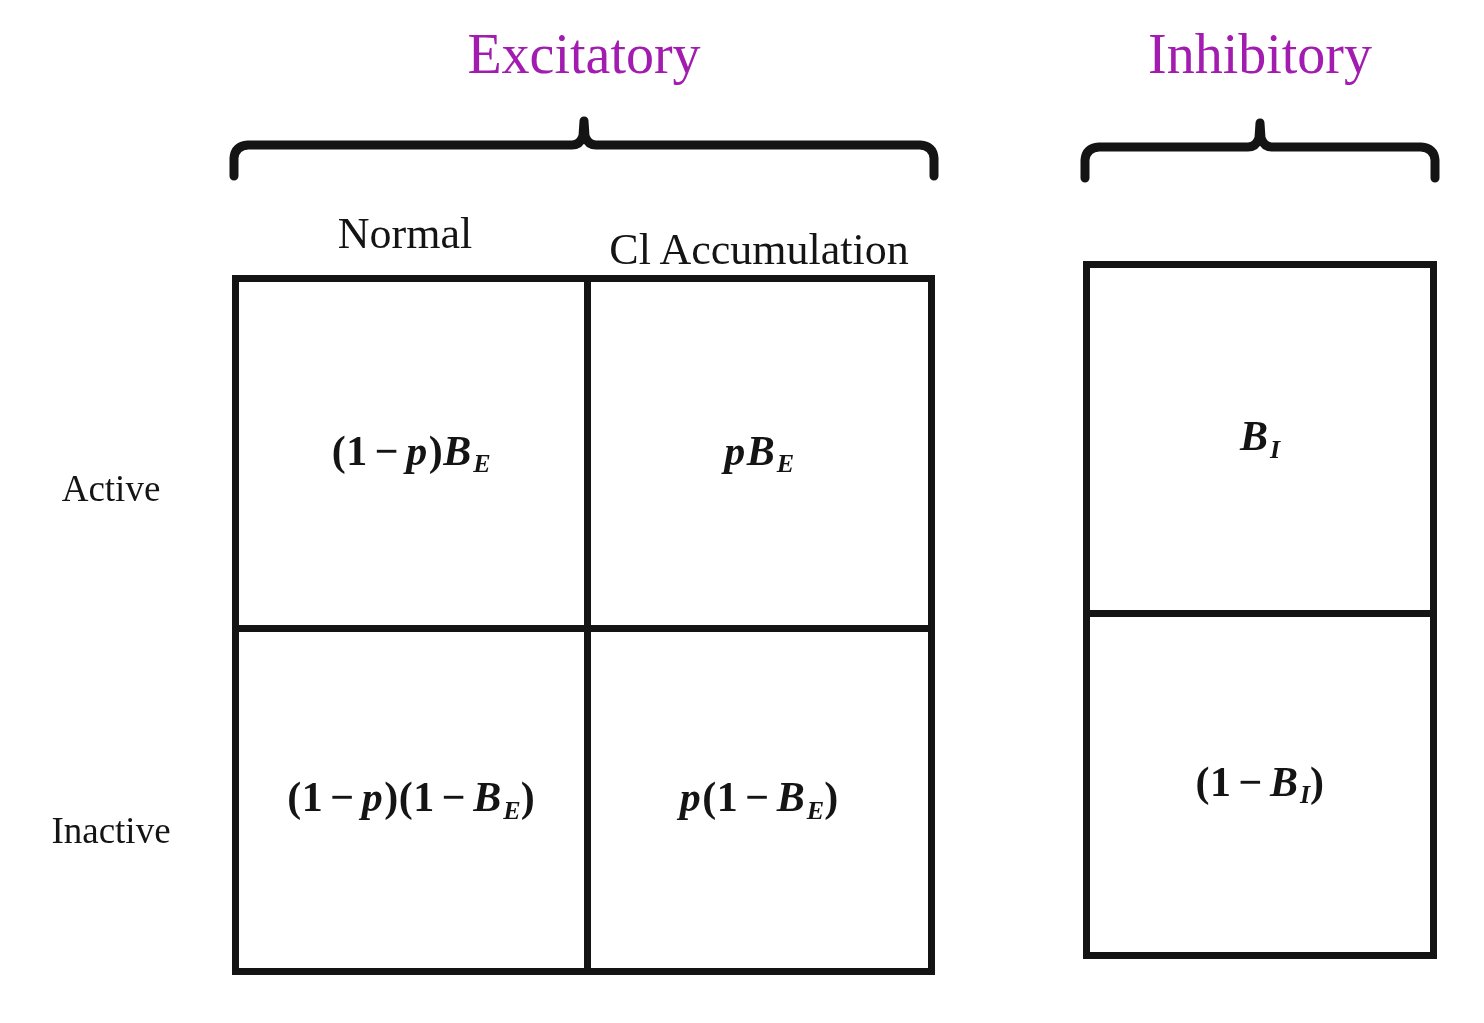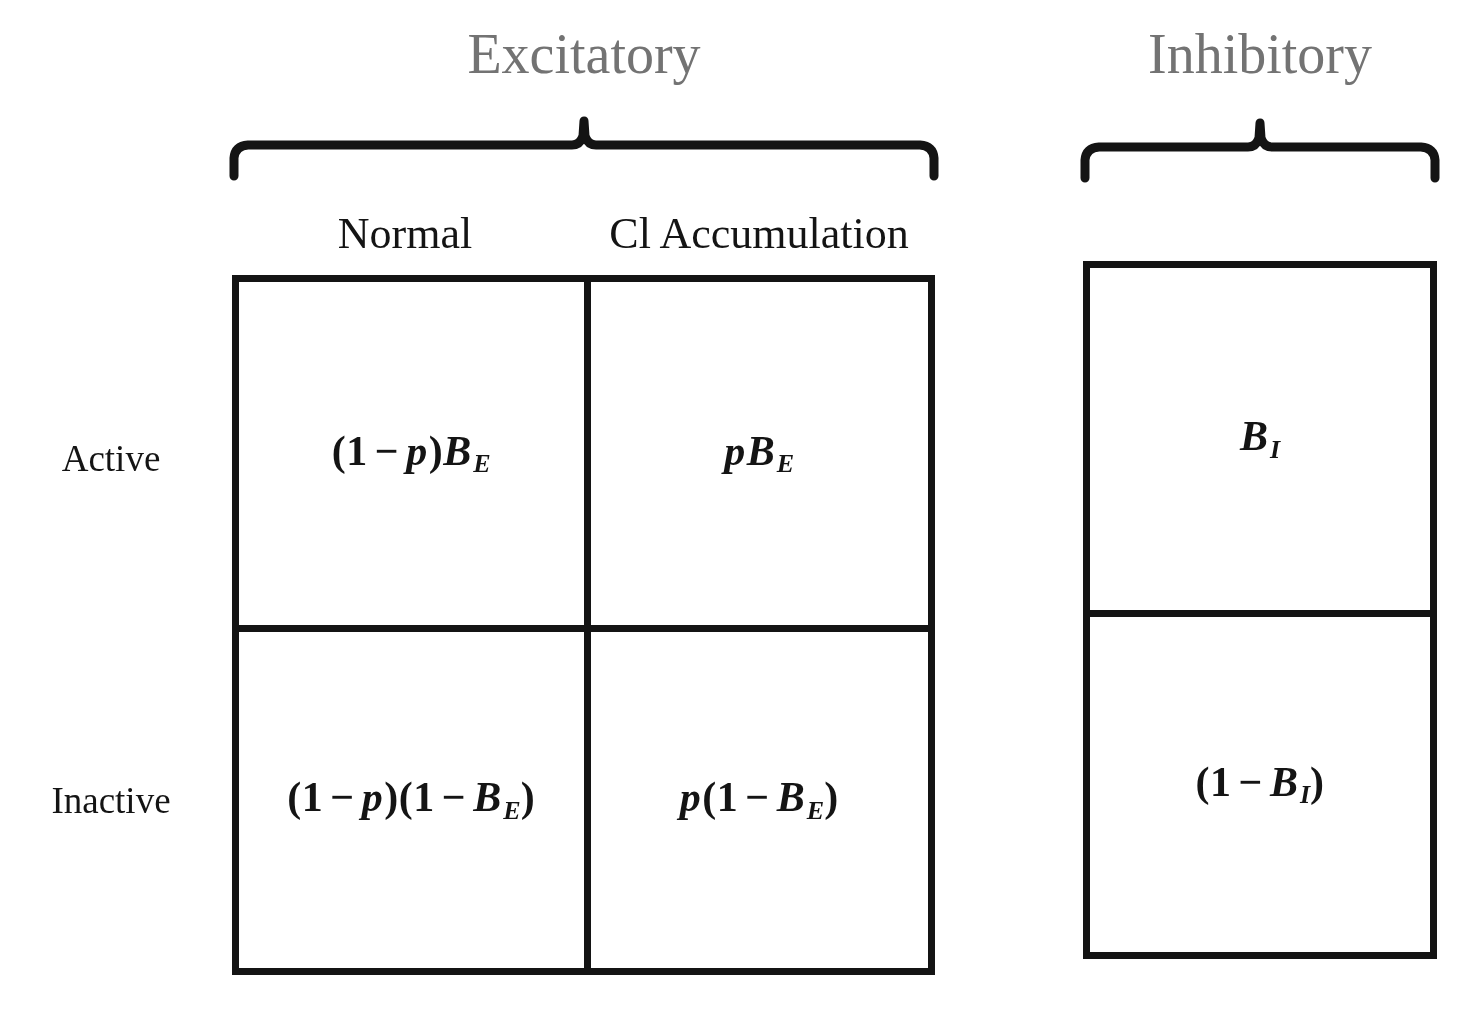--- a/index.html
+++ b/index.html
@@ -16,50 +16,51 @@
     color: #141414;
   }
 
   
   .group-title {
     position: absolute;
     font-size: 56px;
     line-height: 1;
     text-align: center;
     white-space: nowrap;
-    color: #737373;
+    color: #a21caf;
   }
   #title-excitatory { left: 232px; top: 26px; width: 704px; }
   #title-inhibitory { left: 1083px; top: 26px; width: 354px; text-align: center; }
 
   
   .brace { position: absolute; }
   .brace svg { display: block; overflow: visible; }
 
   #brace-excitatory { left: 228px; top: 118px; width: 712px; height: 62px; }
   #brace-inhibitory { left: 1079px; top: 120px; width: 362px; height: 62px; }
 
   
   .col-label {
     position: absolute;
     font-size: 44px;
     line-height: 1;
     text-align: center;
     white-space: nowrap;
   }
   #col-normal { left: 232px; top: 212px; width: 346px; }
-  #col-cl     { left: 582px; top: 212px; width: 354px; }
+  #col-cl     { left: 582px; top: 228px; width: 354px; }
 
   
   .row-label {
     position: absolute;
     font-size: 37px;
     line-height: 1;
     text-align: center;
     white-space: nowrap;
+    margin-top: 30px;
   }
   #row-active   { left: 0px;  top: 440px; width: 222px; }
   #row-inactive { left: 0px;  top: 782px; width: 222px; }
 
   
   .grid {
     position: absolute;
     box-sizing: border-box;
     border: 7px solid #141414;
     background: #ffffff;

